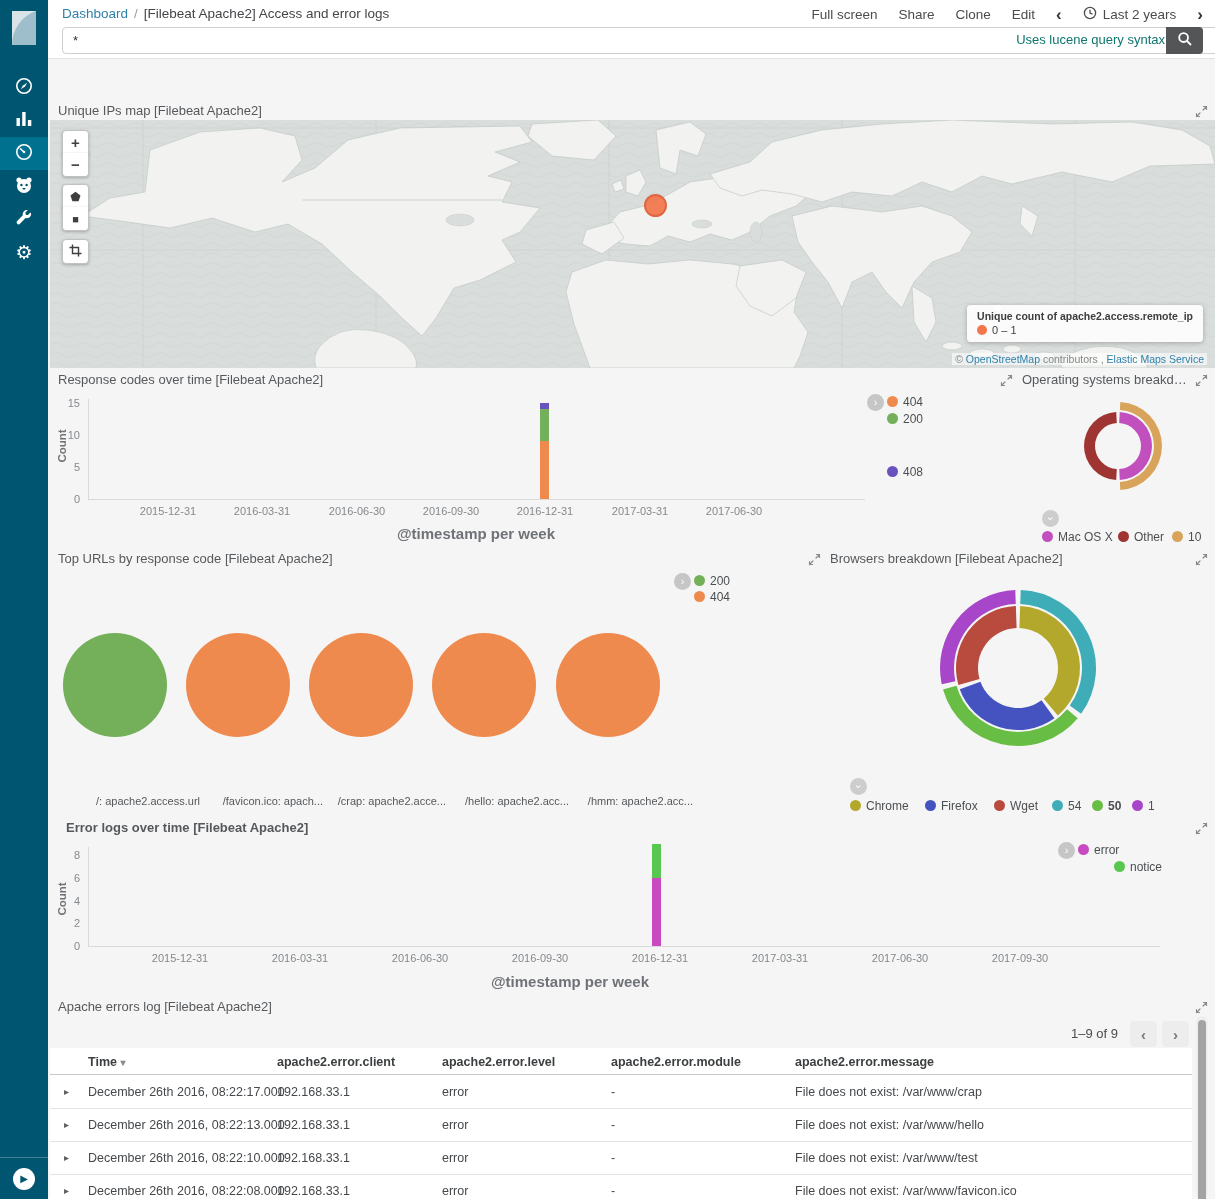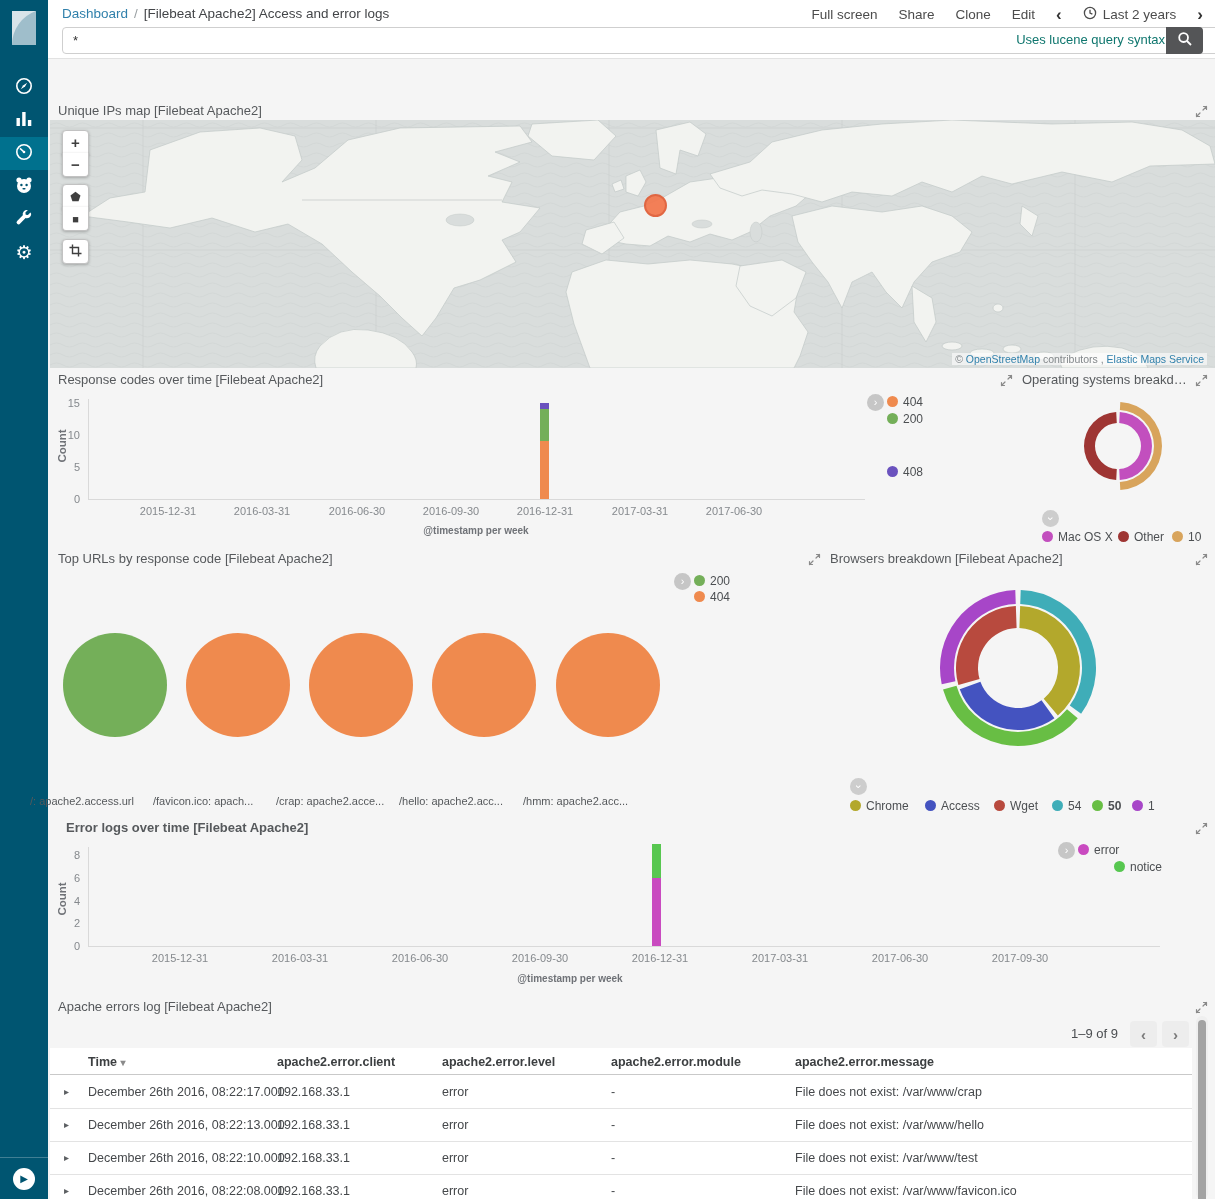--- a/index.html
+++ b/index.html
@@ -42,32 +42,32 @@
        font-size:15px;font-weight:bold;color:#3f3f3f;cursor:pointer;box-shadow:0 1px 3px rgba(0,0,0,.25);}
   .marker{position:absolute;border-radius:50%;border:2.5px solid #e05c35;opacity:.92;cursor:pointer;}
   .maplegend{position:absolute;right:12px;bottom:26px;background:rgba(255,255,255,.88);border-radius:4px;
        box-shadow:0 1px 5px rgba(0,0,0,.25);padding:5px 10px 6px;}
   .maplegend .t{font-size:10.5px;font-weight:bold;color:#3d3d3d;}
   .maplegend .r{font-size:11px;color:#3d3d3d;margin-top:2px;display:flex;align-items:center;gap:5px;}
   .attrib{position:absolute;right:8px;bottom:3px;font-size:10.5px;color:#82878a;background:rgba(255,255,255,.6);padding:0 3px;}
   .attrib .link{color:#3080ab;cursor:pointer;margin-top:8px;}
   
   .ylabel{position:absolute;font-size:11.5px;font-weight:bold;color:#6f7277;transform:rotate(-90deg);transform-origin:center;}
-  .xlabel{position:absolute;font-size:10px;font-weight:bold;color:#6f7277;transform:translateX(-50%);}
+  .xlabel{position:absolute;font-size:15px;font-weight:bold;color:#6f7277;transform:translateX(-50%);}
   .ytick{position:absolute;width:24px;text-align:right;font-size:11px;color:#85898d;}
   .xtick{position:absolute;font-size:11px;color:#85898d;transform:translateX(-50%);white-space:nowrap;}
   .axis{position:absolute;background:#d9d9d9;}
   .bar{position:absolute;width:9px;cursor:pointer;}
   .lgd-toggle{position:absolute;width:17px;height:17px;border-radius:50%;background:#c6c6c6;color:#fff;
        display:flex;align-items:center;justify-content:center;font-size:11px;cursor:pointer;line-height:1;}
   .rot90{transform:rotate(90deg);}
   .lgd-item{position:absolute;font-size:12px;color:#4c4f52;white-space:nowrap;cursor:pointer;}
   .lgd-dot{display:inline-block;width:11px;height:11px;border-radius:50%;margin-right:5px;vertical-align:-1px;}
   .pie{position:absolute;border-radius:50%;cursor:pointer;}
-  .pielabel{position:absolute;width:170px;text-align:left;font-size:11px;color:#55585b;transform:translateX(-50%);white-space:nowrap;}
+  .pielabel{position:absolute;width:170px;text-align:right;font-size:11px;color:#55585b;transform:translateX(-50%);white-space:nowrap;}
   
   .tablebg{position:absolute;left:50px;top:1048px;width:1142px;height:151px;background:#fff;}
   .pag{position:absolute;font-size:13px;color:#4a4d50;}
   .pagbtn{position:absolute;width:27px;height:26px;background:#ededed;border-radius:4px;display:flex;align-items:center;
        justify-content:center;color:#7a7a7a;font-size:15px;font-weight:bold;cursor:pointer;}
   .th{position:absolute;font-size:12.5px;font-weight:bold;color:#3c3f41;white-space:nowrap;}
   .td{position:absolute;font-size:12.5px;color:#45484b;white-space:nowrap;}
   .rowline{position:absolute;left:50px;width:1142px;height:1px;background:#e3e3e3;}
   .caret{font-size:10px;color:#5c5f62;cursor:pointer;}
   .sbar-track{position:absolute;left:1196px;top:1016px;width:12px;height:183px;background:#efefef;border-radius:6px;}
@@ -232,20 +232,27 @@
         <span style="font-family:'DejaVu Sans',sans-serif;">⬟</span>
       </div>
     <div class="mapctl" style="left:12px;top:87px;border-radius:0 0 4px 4px;border-top:none;font-size:11px;">
         <span>■</span>
       </div>
     <div class="mapctl" style="left:12px;top:119px;border-radius:4px;">
       <span><svg width="13" height="13" viewBox="0 0 13 13" stroke="#3f3f3f" stroke-width="1.4" fill="none">
             <path d="M3.5,0.5 L3.5,9.5 L12.5,9.5 M0.5,3.5 L9.5,3.5 L9.5,12.5"></path>
           </svg></span>
     </div>
+    <div class="maplegend">
+      <div class="t">Unique count of apache2.access.remote_ip</div>
+      <div class="r">
+          <span class="lgd-dot" style="width: 10px; height: 10px; margin-right: 0px; background: rgb(244, 118, 75);"></span>
+          <span>0 – 1</span>
+        </div>
+    </div>
     <div class="attrib">
       <span>©</span>
       <span class="link">OpenStreetMap</span>
       <span>contributors ,</span>
       <span class="link">Elastic Maps Service</span>
     </div>
   </div>
 
   <div class="panel-title" style="left:58px;top:372px;">Response codes over time [Filebeat Apache2]</div>
   <span class="expand" style="left:1000px;top:373px;">
@@ -327,21 +334,21 @@
       <path d="M116.44268564213334,130.15905365124672 A62,62 0 0 1 21.739057511273693,101.2052488861915 L42.41229516856367,93.68080573302677 A40,40 0 0 0 103.51141009169893,112.36067977499789 Z" fill="#4453c0"></path>
       <path d="M20.40177485182422,97.08951606065393 A62,62 0 0 1 77.83623120444494,18.03776872481606 L78.60402013189997,40.02436691923617 A40,40 0 0 0 41.54953216246724,91.02549423267996 Z" fill="#b84a3e"></path>
       <path d="M82.72216074279507,2.0475154925105272 A78,78 0 0 1 143.1033255612459,125.84724967881289 L131.77708763999664,117.61825614671827 A64,64 0 0 0 82.23356778896006,16.03898707077787 Z" fill="#3fadb8"></path>
       <path d="M139.75146656328027,130.13743355555007 A78,78 0 0 1 5.021587716811112,101.49971375372591 L18.479251459947584,97.64079077228793 A64,64 0 0 0 129.02684435961459,121.13840701993851 Z" fill="#68be44"></path>
       <path d="M3.7044871427631705,96.21711188378526 A78,78 0 0 1 77.27783925720493,2.0475154925105272 L77.76643221103994,16.03898707077787 A64,64 0 0 0 17.398553553036443,93.30634821233663 Z" fill="#a746c8"></path>
     </svg>
   <div class="lgd-toggle" style="left:850px;top:778px;background:#cdcdcd;">
       <span class="rot90">›</span>
     </div>
   <div class="lgd-item" style="left:850px;top:799px;"><span class="lgd-dot" style="background: rgb(179, 168, 44);"></span><span>Chrome</span></div>
-  <div class="lgd-item" style="left:925px;top:799px;"><span class="lgd-dot" style="background: rgb(68, 83, 192);"></span><span>Access</span></div>
+  <div class="lgd-item" style="left:925px;top:799px;"><span class="lgd-dot" style="background: rgb(68, 83, 192);"></span><span>Firefox</span></div>
   <div class="lgd-item" style="left:994px;top:799px;"><span class="lgd-dot" style="background: rgb(184, 74, 62);"></span><span>Wget</span></div>
   <div class="lgd-item" style="left:1052px;top:799px;"><span class="lgd-dot" style="background: rgb(63, 173, 184);"></span><span>54</span></div>
   <div class="lgd-item" style="left:1092px;top:799px;font-weight:bold;"><span class="lgd-dot" style="background: rgb(104, 190, 68);"></span><span>50</span></div>
   <div class="lgd-item" style="left:1132px;top:799px;"><span class="lgd-dot" style="background: rgb(167, 70, 200);"></span><span>1</span></div>
 
   <div class="panel-title" style="left:66px;top:820px;font-weight:bold;">Error logs over time [Filebeat Apache2]</div>
   <span class="expand" style="left:1195px;top:821px;">
     <svg width="13" height="13" viewBox="0 0 13 13" stroke="#8a8a8a" stroke-width="1.2" fill="none" stroke-linecap="round">
         <path d="M1.5,11.5 L5,8 M1.5,11.5 L1.5,8.5 M1.5,11.5 L4.5,11.5 M11.5,1.5 L8,5 M11.5,1.5 L11.5,4.5 M11.5,1.5 L8.5,1.5"></path>
       </svg>

